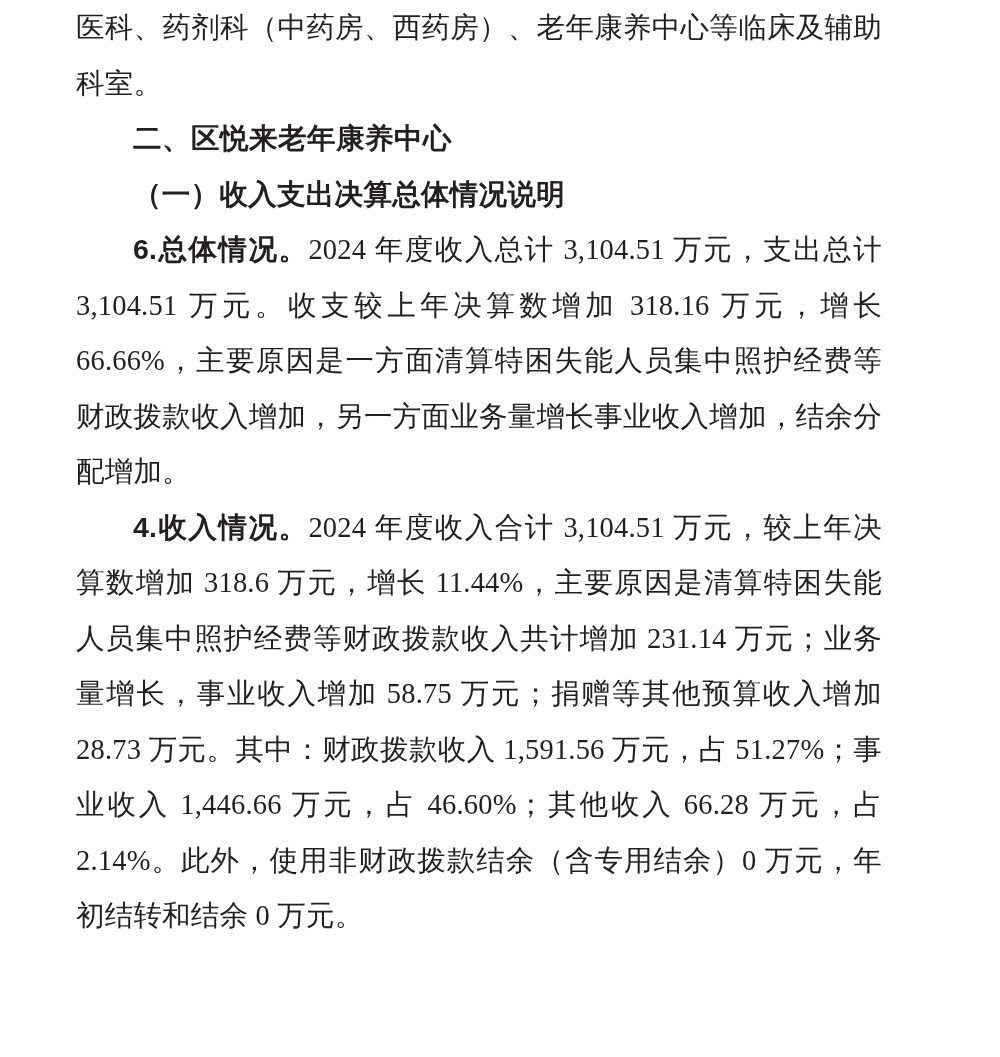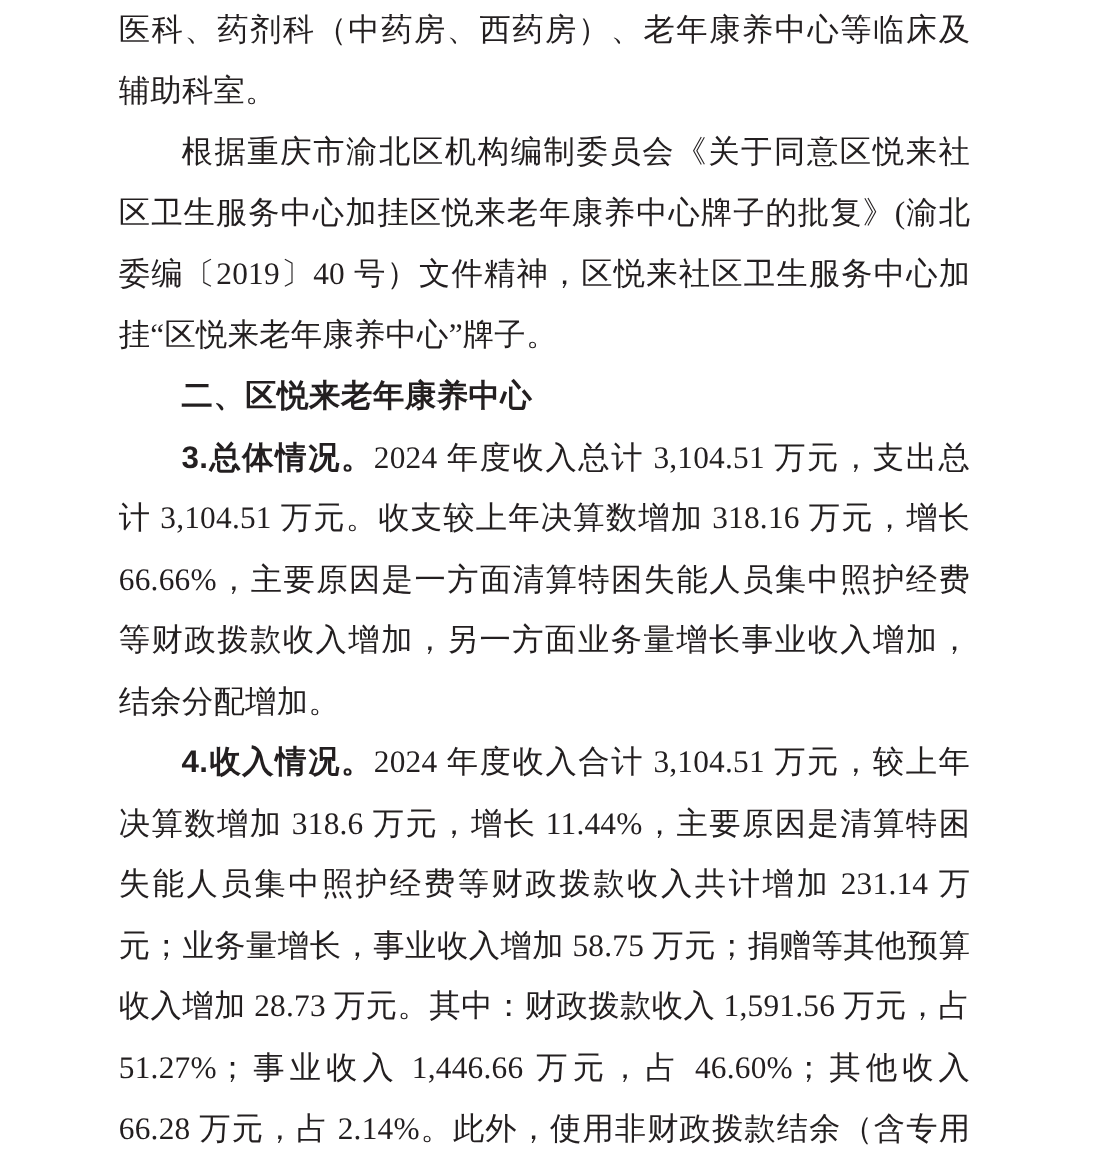--- a/index.html
+++ b/index.html
@@ -12,21 +12,21 @@
     height: 1057px;
     font-family: "Liberation Serif", "DejaVu Serif", serif;
     color: #231f20;
     overflow: hidden;
   }
   .page {
     width: 1000px;
     height: 1057px;
     position: relative;
     box-sizing: border-box;
-    padding: 0 118px 0 108px;
+    padding: 0 118px 0 76px;
   }
   .para {
     font-size: 28.5px;
     line-height: 55.5px;
     text-align: justify;
     text-justify: inter-ideograph;
     margin: 0;
     letter-spacing: 0.2px;
   }
   .indent {
@@ -55,22 +55,22 @@
     font-family: "Liberation Sans", "DejaVu Sans", sans-serif;
   }
 </style>
 </head>
 <body>
 
 <div class="page">
 
   <p class="para">医科、药剂科（中药房、西药房）、老年康养中心等临床及辅助科室。</p>
 
-  <p class="para indent">根据重庆市渝北区机构编制委员会《关于同意区悦来社区卫生服务中心加挂区悦来老年康养中心牌子的批复》(渝北委编〔2019〕40 号）文件精神，区悦来社区卫生服务中心加挂“区悦来老年康养中心”牌子。</p>
 
   <p class="heading">二、区悦来老年康养中心</p>
 
+  <p class="subheading">（一）收入支出决算总体情况说明</p>
 
-  <p class="para indent"><span class="lead">3.总体情况。</span><span>2024 年度收入总计 3,104.51 万元，支出总计 3,104.51 万元。收支较上年决算数增加 318.16 万元，增长 66.66%，主要原因是一方面清算特困失能人员集中照护经费等财政拨款收入增加，另一方面业务量增长事业收入增加，结余分配增加。</span></p>
+  <p class="para indent"><span class="lead">6.总体情况。</span><span>2024 年度收入总计 3,104.51 万元，支出总计 3,104.51 万元。收支较上年决算数增加 318.16 万元，增长 66.66%，主要原因是一方面清算特困失能人员集中照护经费等财政拨款收入增加，另一方面业务量增长事业收入增加，结余分配增加。</span></p>
 
   <p class="para indent"><span class="lead">4.收入情况。</span><span>2024 年度收入合计 3,104.51 万元，较上年决算数增加 318.6 万元，增长 11.44%，主要原因是清算特困失能人员集中照护经费等财政拨款收入共计增加 231.14 万元；业务量增长，事业收入增加 58.75 万元；捐赠等其他预算收入增加 28.73 万元。其中：财政拨款收入 1,591.56 万元，占 51.27%；事业收入 1,446.66 万元，占 46.60%；其他收入 66.28 万元，占 2.14%。此外，使用非财政拨款结余（含专用结余）0 万元，年初结转和结余 0 万元。</span></p>
 
 </div>
 
 </body></html>

